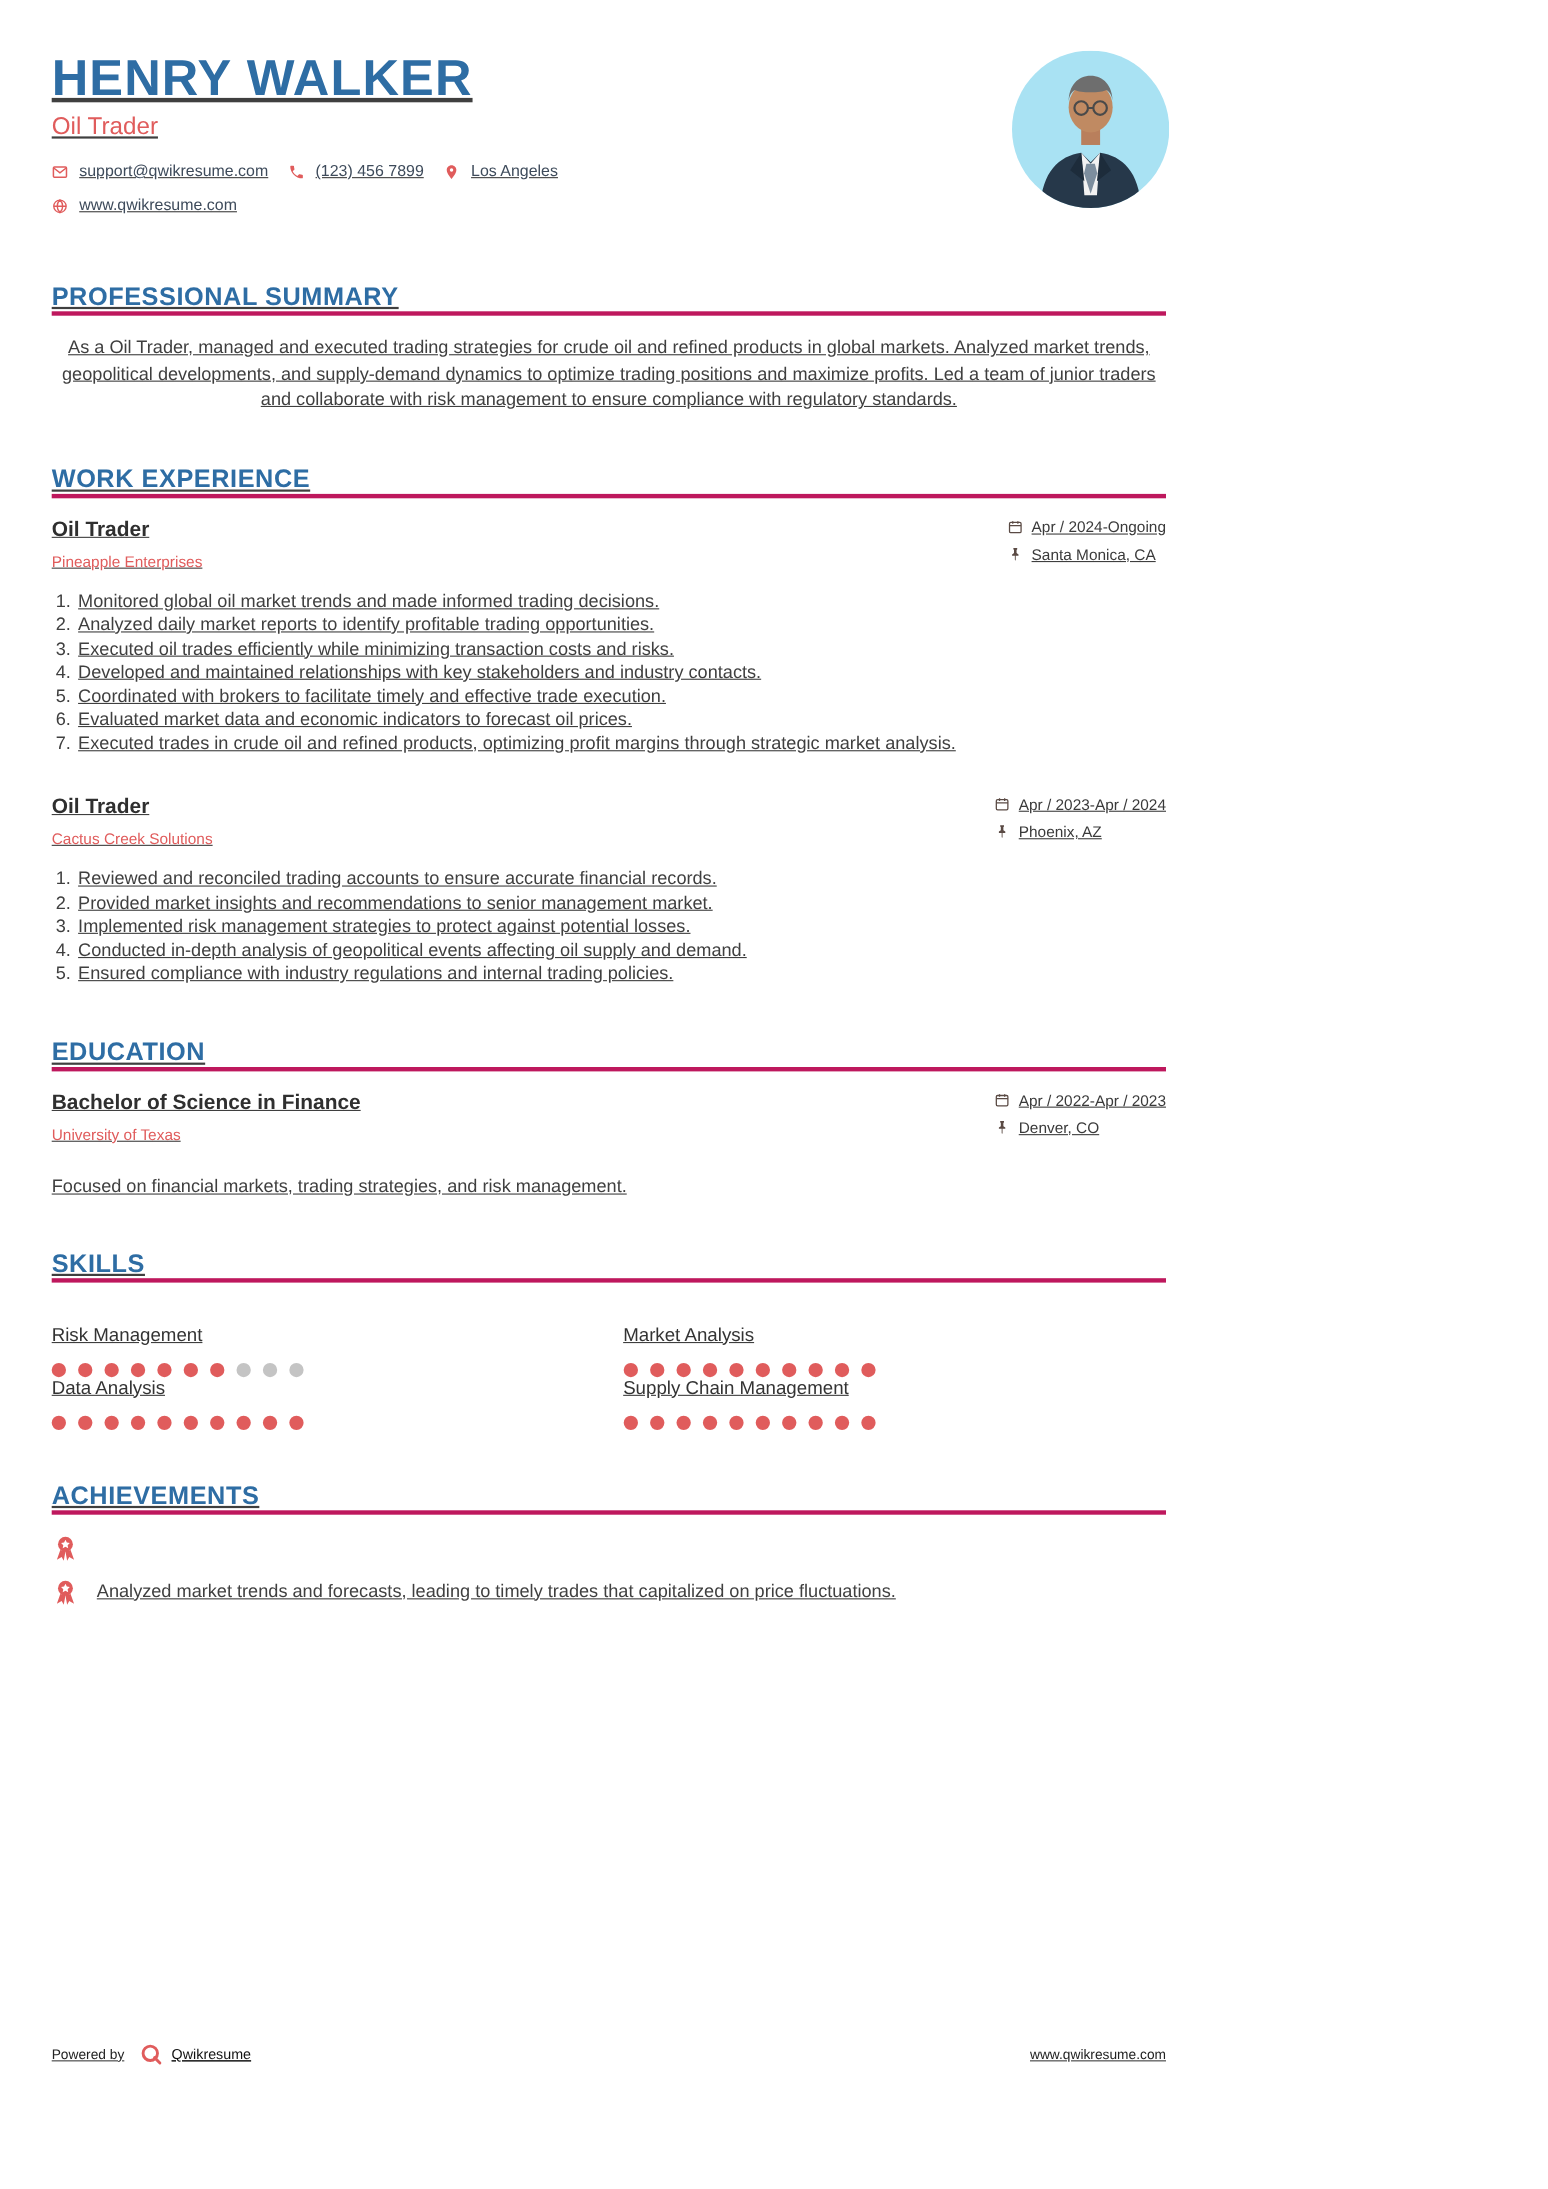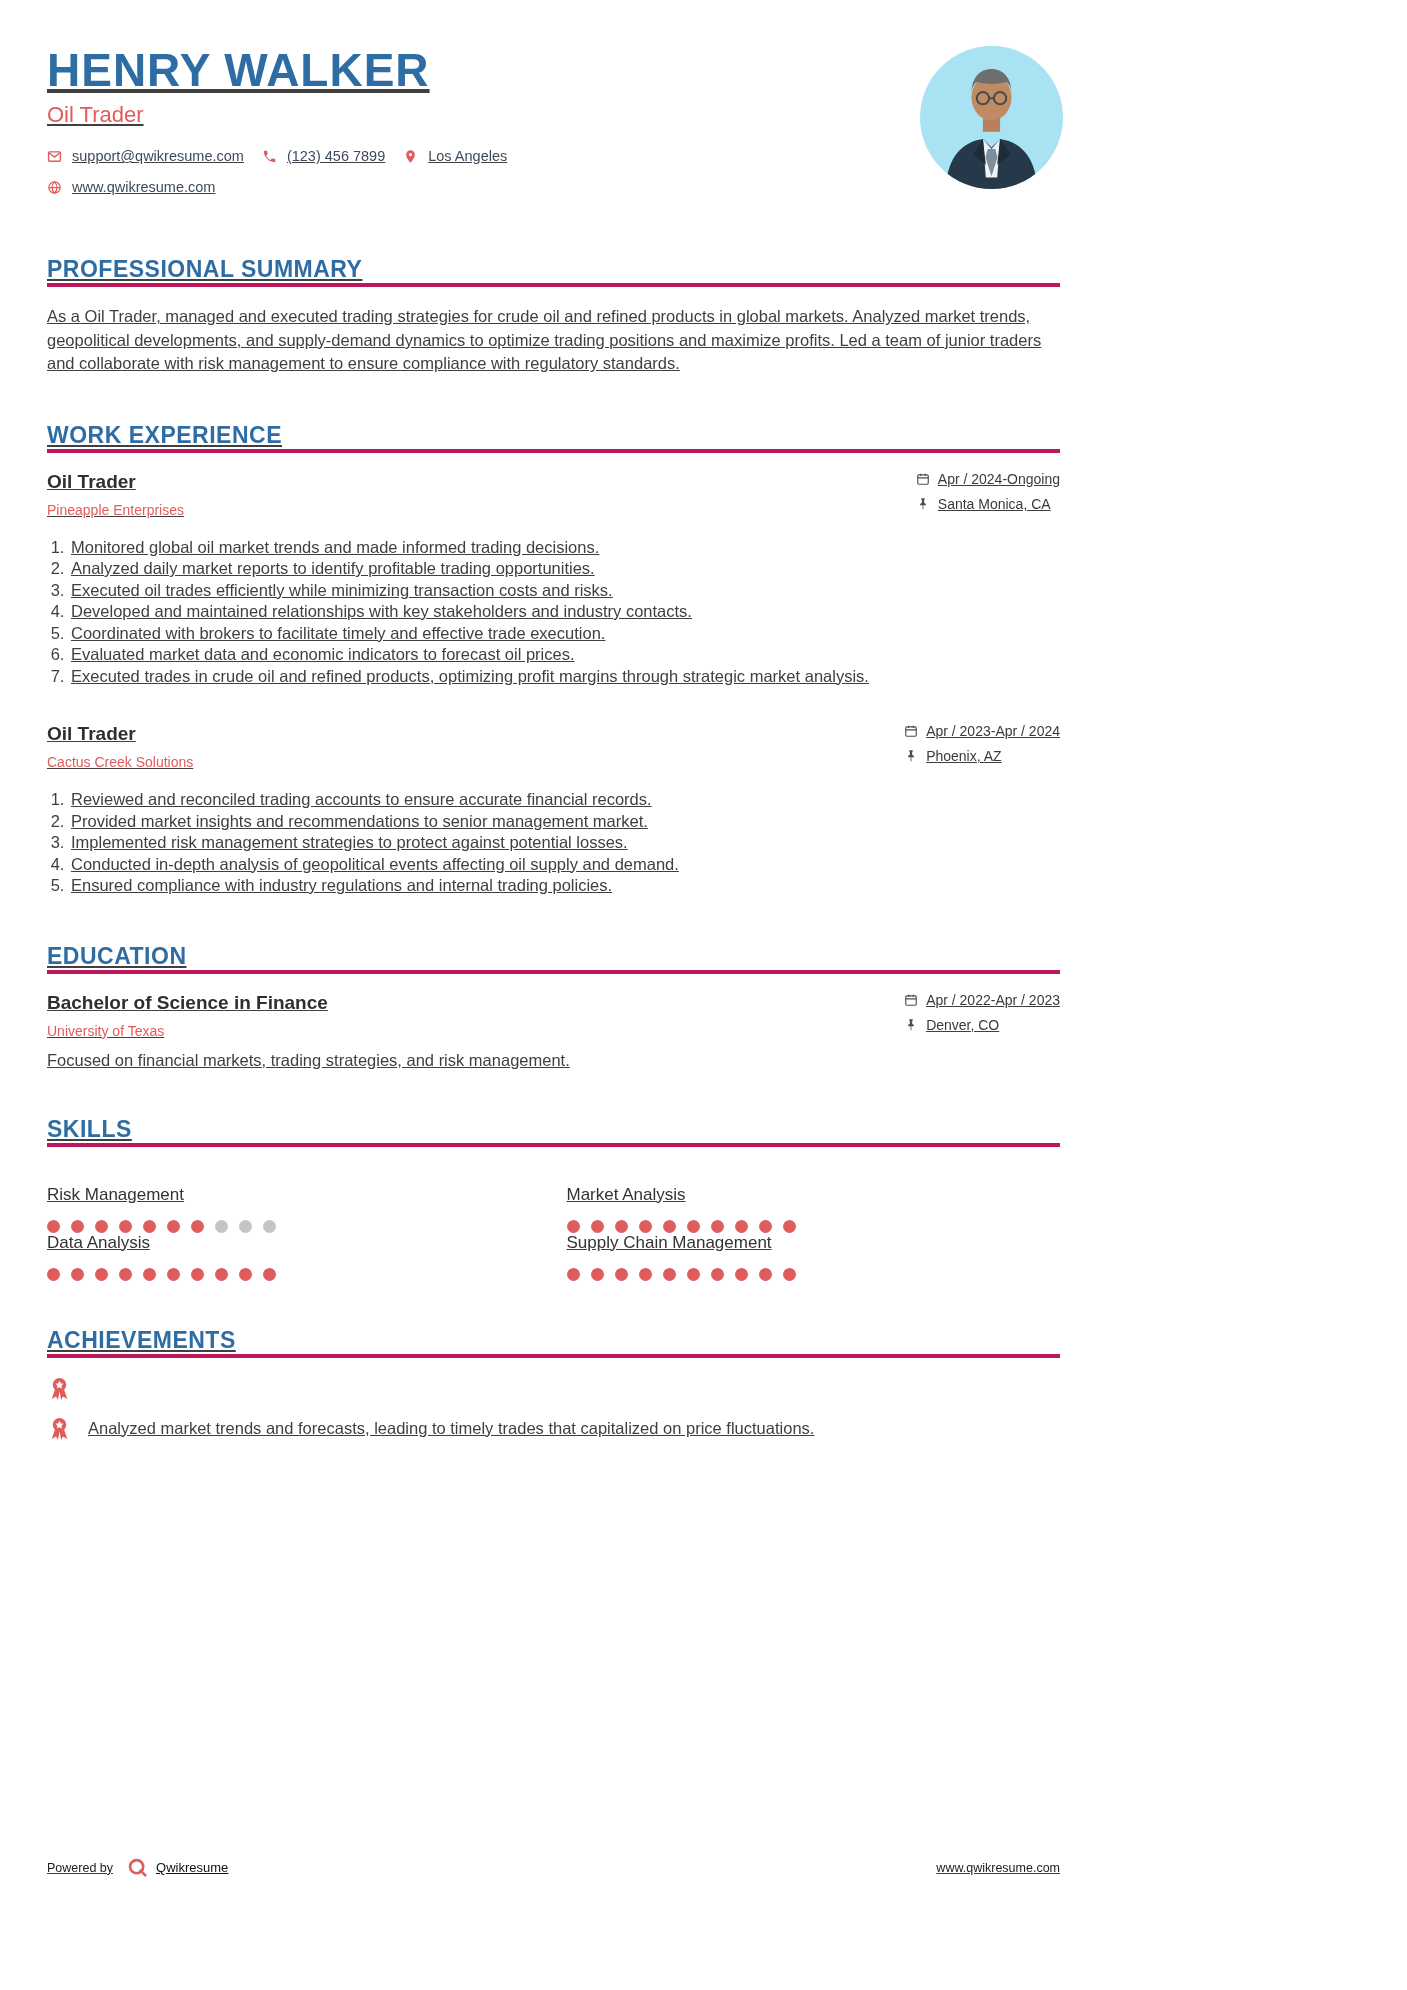--- a/index.html
+++ b/index.html
@@ -50,38 +50,38 @@
   
   section { margin-top: 46px; }
   .section-heading {
     font-size: 23px;
     font-weight: bold;
     color: #2e6da4;
     letter-spacing: 0.5px;
     border-bottom: 4px solid #be185d;
     margin-bottom: 18px;
   }
-  .body-text { font-size: 16.5px; line-height: 1.42; color: #3f3f3f; }
+  .body-text { font-size: 16.5px; line-height: 1.42; color: #3f3f3f; text-align: center; }
 
   
   .job { margin-bottom: 36px; }
   .job:last-child { margin-bottom: 0; }
   .job-header { display: flex; justify-content: space-between; align-items: flex-start; }
   .job-title { font-size: 19px; font-weight: 600; color: #2f2f2f; }
   .company { font-size: 14px; color: #e05c5c; margin-top: 9px; }
   .job-meta { text-align: right; flex-shrink: 0; }
   .meta-line { display: flex; align-items: center; gap: 8px; margin-bottom: 9px; font-size: 14px; color: #3a3a3a; }
   .m-icon { width: 14px; height: 14px; color: #5a4a44; display: inline-flex; }
   .m-icon svg { width: 100%; height: 100%; }
   ol.bullets { margin-top: 16px; padding-left: 22px; }
   ol.bullets li { font-size: 16.5px; line-height: 21.5px; color: #3f3f3f; padding-left: 2px; }
   ol.bullets li::marker { color: #3f3f3f; }
 
   
-  .edu-desc { margin-top: 9px; font-size: 16.5px; color: #3f3f3f; }
+  .edu-desc { margin-top: 28px; font-size: 16.5px; color: #3f3f3f; }
 
   
   .skills-grid { display: grid; grid-template-columns: repeat(2, 1fr); column-gap: 26px; margin-top: 38px; }
   .skill-name { font-size: 17px; color: #333333; margin-bottom: 15px; }
   .dots { display: flex; gap: 11px; }
   .dot { width: 13px; height: 13px; border-radius: 50%; }
   .dot.filled { background: #e05c5c; }
   .dot.empty { background: #c4c4c4; }
 
   

